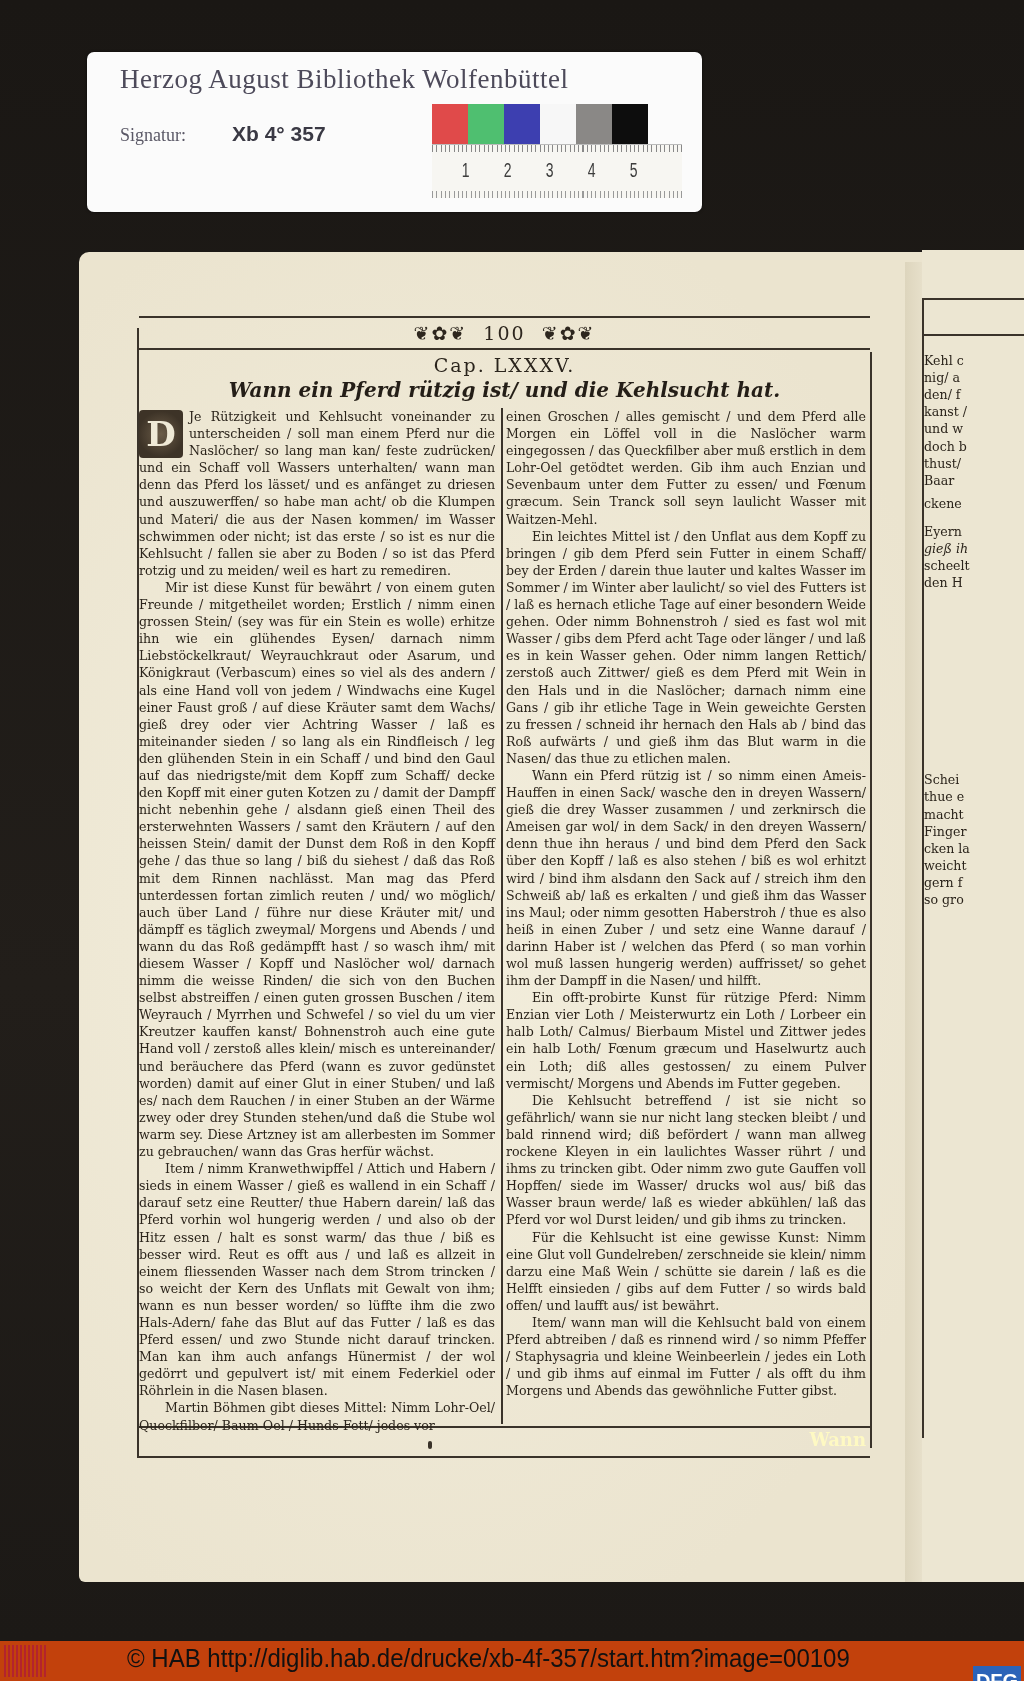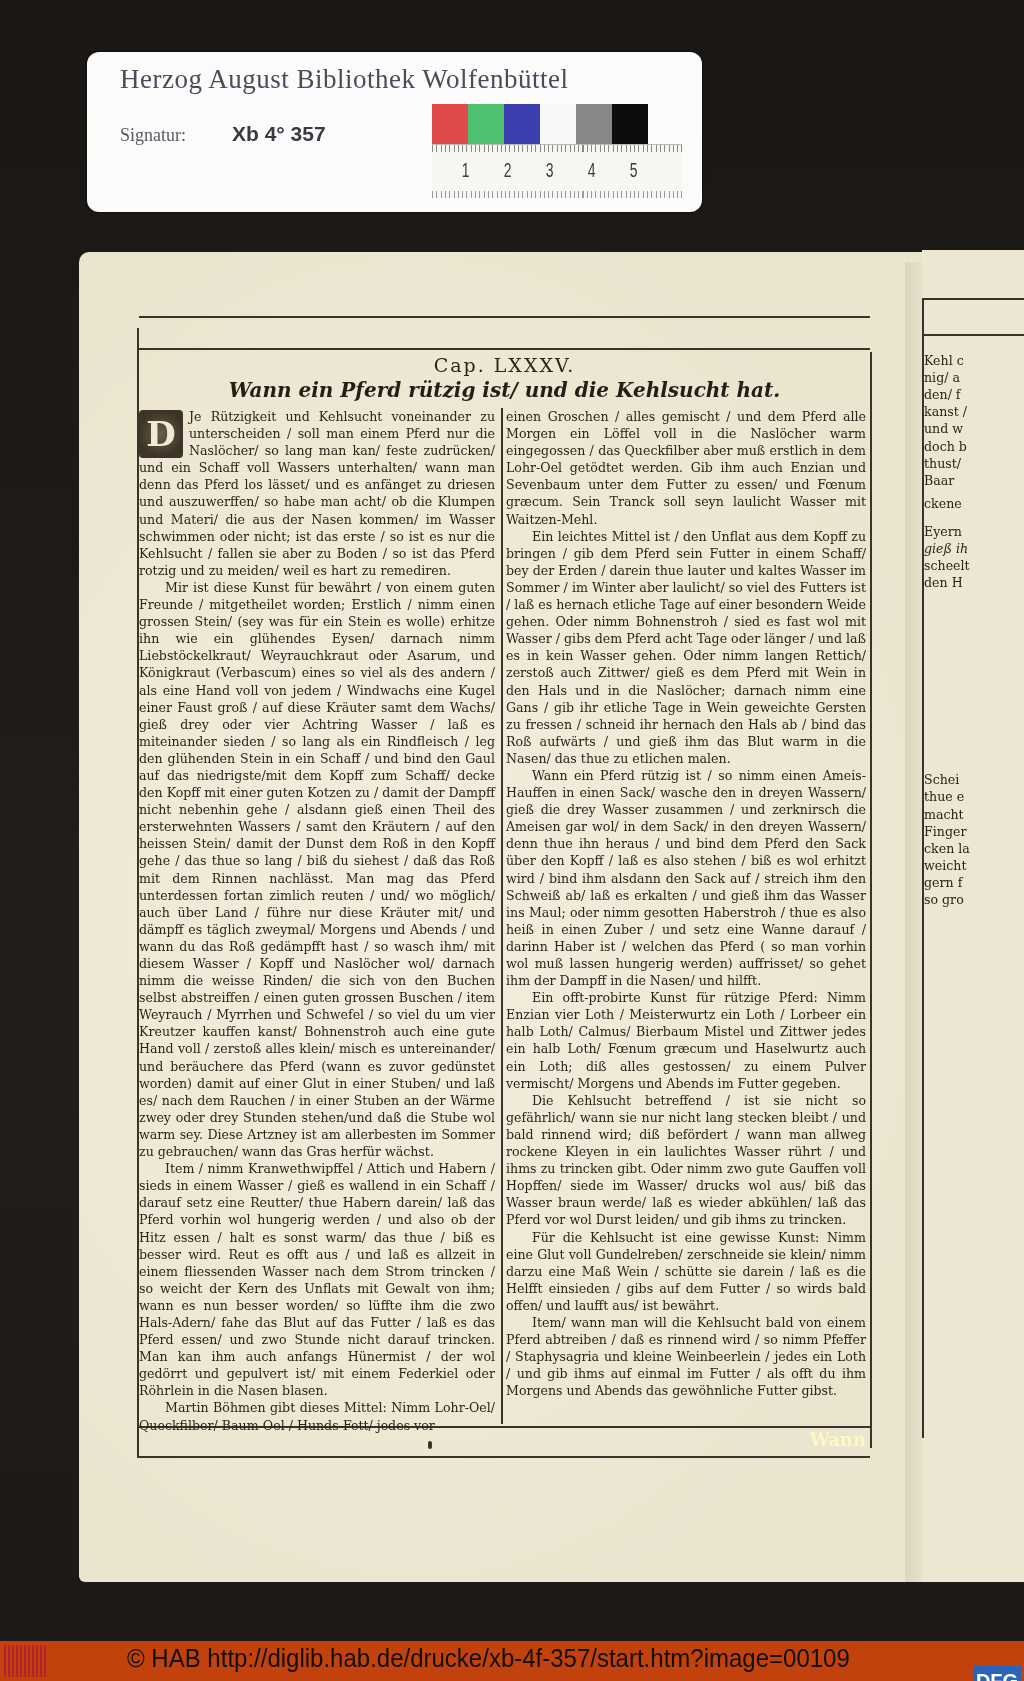--- a/index.html
+++ b/index.html
@@ -4,21 +4,21 @@
 <style>
   * { margin:0; padding:0; box-sizing:border-box; }
   html, body { width:1024px; height:1681px; overflow:hidden; }
   body { background:#1d1a17; position:relative; font-family:"DejaVu Serif", serif; }
 
   .scan { position:absolute; left:0; top:0; width:1024px; height:1641px;
           background: linear-gradient(180deg,#1a1714 0%,#221e1a 60%,#1c1916 100%); }
 
   
   .label-card { position:absolute; left:87px; top:52px; width:615px; height:160px;
-                background:#fbfbfb; border-radius:12px; box-shadow:0 0 3px rgba(0,0,0,0.6); }
+                background:#fbfbfb; border-radius:7px; box-shadow:0 0 3px rgba(0,0,0,0.6); }
   .label-title { position:absolute; left:33px; top:12px; font-family:"Liberation Serif", serif;
                  font-size:27px; color:#4d4a5a; letter-spacing:0.5px; white-space:nowrap; }
   .label-sig-k { position:absolute; left:33px; top:73px; font-family:"Liberation Serif", serif;
                  font-size:18px; color:#5a5866; }
   .label-sig-v { position:absolute; left:145px; top:70px; font-family:"Liberation Sans", sans-serif;
                  font-size:21px; color:#3a3944; font-weight:bold; }
   .swatches { position:absolute; left:345px; top:52px; height:40px; display:flex; }
   .swatch { width:36px; height:40px; }
   .ruler { position:absolute; left:345px; top:92px; width:250px; height:54px;
            background:#f7f6f2; border-top:1px solid #bbb;
@@ -136,20 +136,25 @@
 
 <div class="frame">
   <div class="rule-h" style="left:0;top:0;width:731px;"></div>
   <div class="rule-h" style="left:0;top:32px;width:731px;"></div>
   <div class="rule-v" style="left:-2px;top:12px;height:1130px;"></div>
   <div class="rule-v" style="left:731px;top:36px;height:1096px;"></div>
   <div class="rule-v" style="left:362px;top:92px;height:1016px;"></div>
   <div class="rule-h" style="left:0;top:1110px;width:731px;"></div>
   <div class="rule-h" style="left:0;top:1140px;width:731px;"></div>
 
+  <div class="running-head">
+    <span>❦✿❦</span>
+    &nbsp;<span>100</span>&nbsp;
+    <span>❦✿❦</span>
+  </div>
   <div class="cap">Cap. LXXXV.</div>
   <div class="chapter-title">Wann ein Pferd rützig ist/ und die Kehlsucht hat.</div>
 
   <div class="col col-left" id="colLeft">
       <p><span class="initial">D</span>Je Rützigkeit und Kehlsucht voneinander zu unterscheiden / soll man einem Pferd nur die Naslöcher/ so lang man kan/ feste zudrücken/ und ein Schaff voll Wassers unterhalten/ wann man denn das Pferd los lässet/ und es anfänget zu driesen und auszuwerffen/ so habe man acht/ ob die Klumpen und Materi/ die aus der Nasen kommen/ im Wasser schwimmen oder nicht; ist das erste / so ist es nur die Kehlsucht / fallen sie aber zu Boden / so ist das Pferd rotzig und zu meiden/ weil es hart zu remediren.</p>
       <p class="ind">Mir ist diese Kunst für bewährt / von einem guten Freunde / mitgetheilet worden; Erstlich / nimm einen grossen Stein/ (sey was für ein Stein es wolle) erhitze ihn wie ein glühendes Eysen/ darnach nimm Liebstöckelkraut/ Weyrauchkraut oder Asarum, und Königkraut (Verbascum) eines so viel als des andern / als eine Hand voll von jedem / Windwachs eine Kugel einer Faust groß / auf diese Kräuter samt dem Wachs/ gieß drey oder vier Achtring Wasser / laß es miteinander sieden / so lang als ein Rindfleisch / leg den glühenden Stein in ein Schaff / und bind den Gaul auf das niedrigste/mit dem Kopff zum Schaff/ decke den Kopff mit einer guten Kotzen zu / damit der Dampff nicht nebenhin gehe / alsdann gieß einen Theil des ersterwehnten Wassers / samt den Kräutern / auf den heissen Stein/ damit der Dunst dem Roß in den Kopff gehe / das thue so lang / biß du siehest / daß das Roß mit dem Rinnen nachlässt. Man mag das Pferd unterdessen fortan zimlich reuten / und/ wo möglich/ auch über Land / führe nur diese Kräuter mit/ und dämpff es täglich zweymal/ Morgens und Abends / und wann du das Roß gedämpfft hast / so wasch ihm/ mit diesem Wasser / Kopff und Naslöcher wol/ darnach nimm die weisse Rinden/ die sich von den Buchen selbst abstreiffen / einen guten grossen Buschen / item Weyrauch / Myrrhen und Schwefel / so viel du um vier Kreutzer kauffen kanst/ Bohnenstroh auch eine gute Hand voll / zerstoß alles klein/ misch es untereinander/ und beräuchere das Pferd (wann es zuvor gedünstet worden) damit auf einer Glut in einer Stuben/ und laß es/ nach dem Rauchen / in einer Stuben an der Wärme zwey oder drey Stunden stehen/und daß die Stube wol warm sey. Diese Artzney ist am allerbesten im Sommer zu gebrauchen/ wann das Gras herfür wächst.</p>
       <p class="ind">Item / nimm Kranwethwipffel / Attich und Habern / sieds in einem Wasser / gieß es wallend in ein Schaff / darauf setz eine Reutter/ thue Habern darein/ laß das Pferd vorhin wol hungerig werden / und also ob der Hitz essen / halt es sonst warm/ das thue / biß es besser wird. Reut es offt aus / und laß es allzeit in einem fliessenden Wasser nach dem Strom trincken / so weicht der Kern des Unflats mit Gewalt von ihm; wann es nun besser worden/ so lüffte ihm die zwo Hals-Adern/ fahe das Blut auf das Futter / laß es das Pferd essen/ und zwo Stunde nicht darauf trincken. Man kan ihm auch anfangs Hünermist / der wol gedörrt und gepulvert ist/ mit einem Federkiel oder Röhrlein in die Nasen blasen.</p>
       <p class="ind">Martin Böhmen gibt dieses Mittel: Nimm Lohr-Oel/ Queckfilber/ Baum-Oel / Hunds-Fett/ jedes vor</p>
     </div>
   <div class="col col-right" id="colRight">

